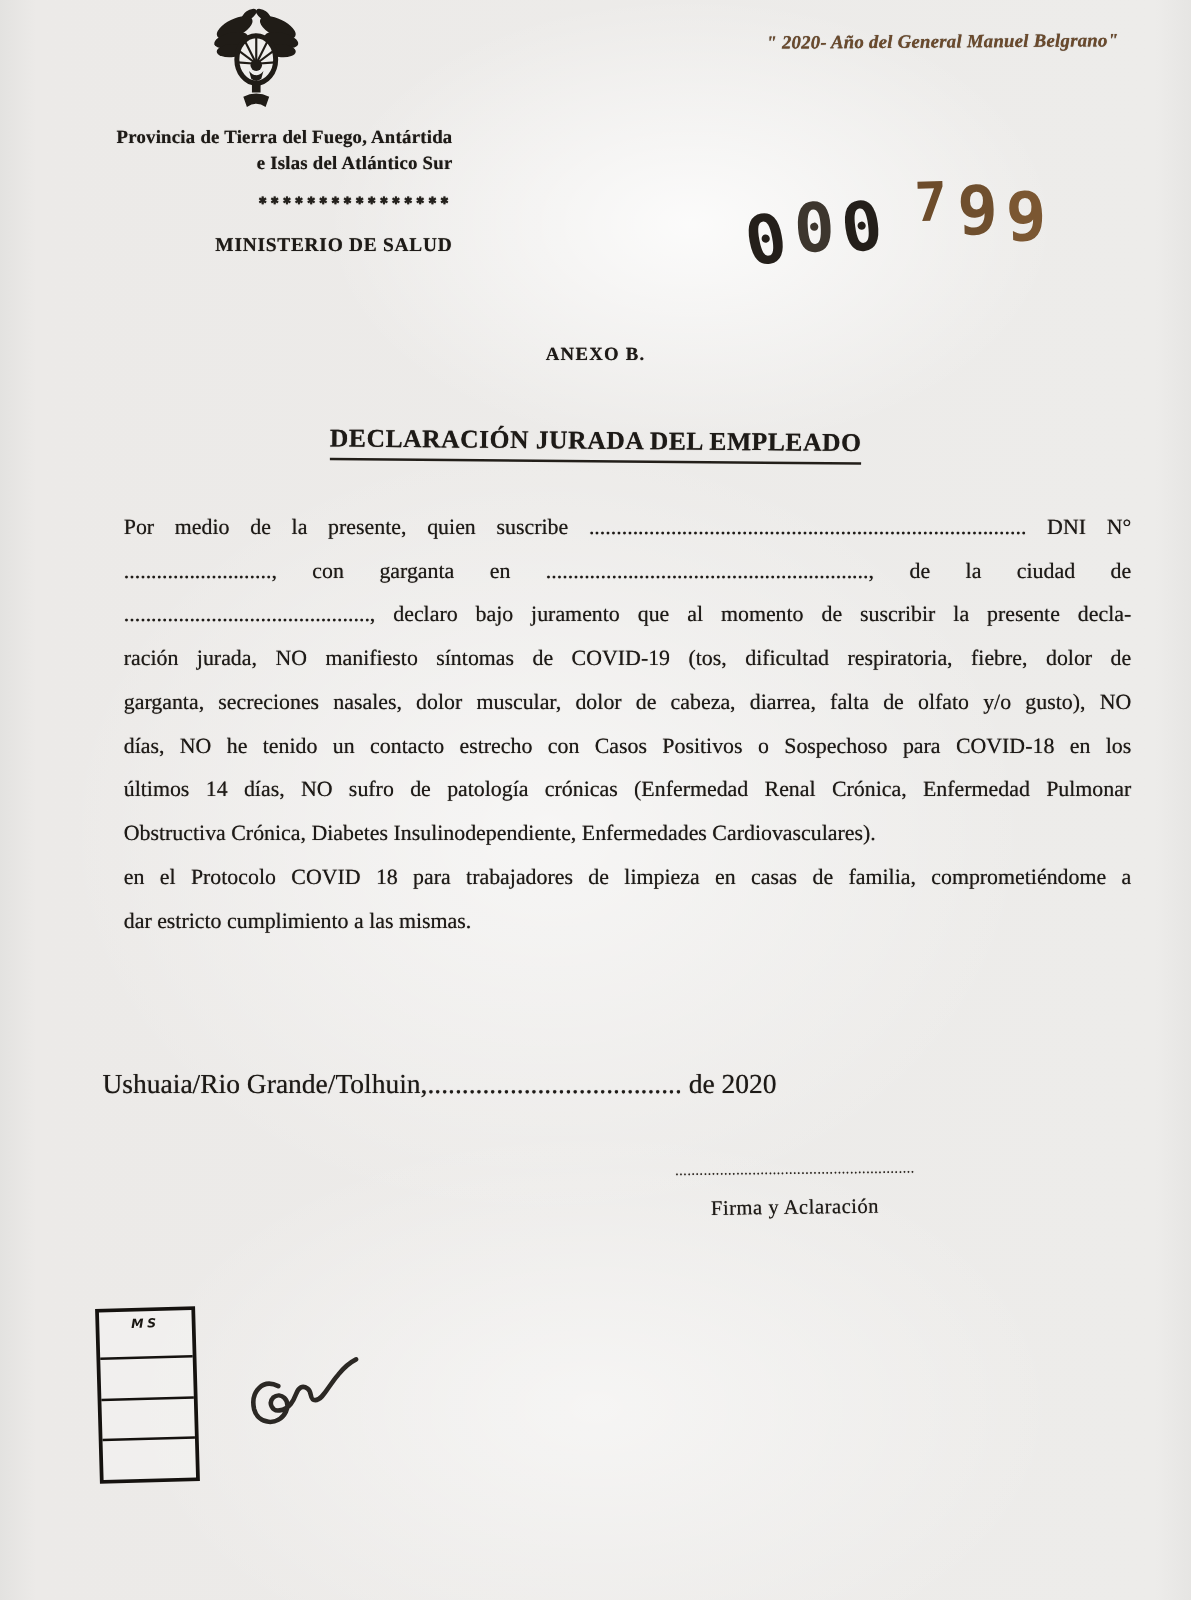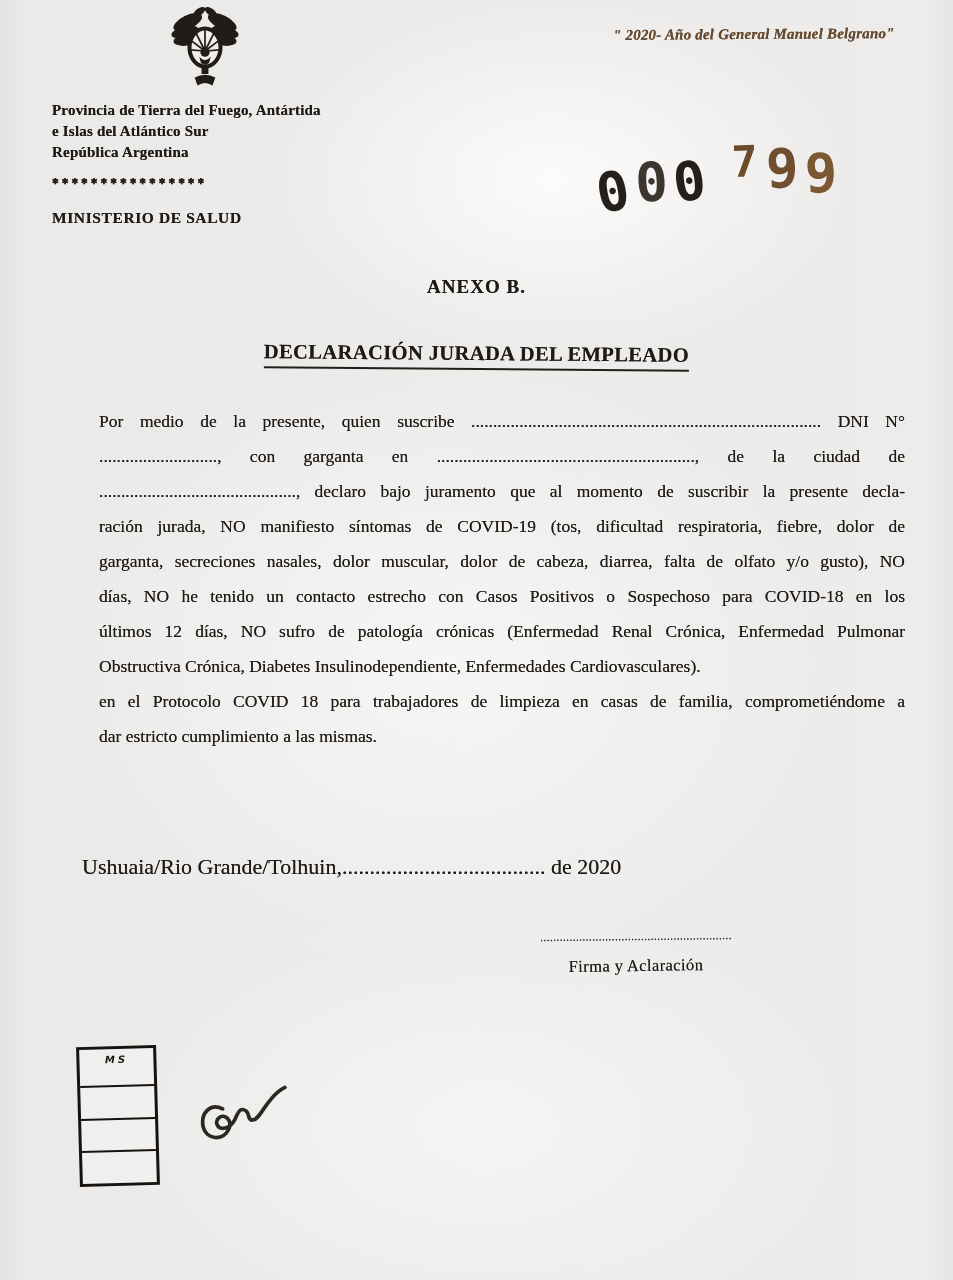--- a/index.html
+++ b/index.html
@@ -10,40 +10,40 @@
       radial-gradient(ellipse 420px 260px at 58% 14%, rgba(255,255,255,.8), rgba(255,255,255,0) 70%),
       radial-gradient(ellipse 520px 420px at 46% 52%, rgba(255,255,255,.55), rgba(255,255,255,0) 75%),
       radial-gradient(ellipse 500px 300px at 50% 88%, rgba(255,255,255,.5), rgba(255,255,255,0) 75%),
       linear-gradient(90deg,#e3e2e0 0,#eceae8 3%,#edecea 97%,#e6e5e3 100%),
       #ebeae8;
   }
   .abs{position:absolute;}
   .scan{text-shadow:0 0 .6px rgba(35,28,20,.75);}
   
   .crest{left:150px;top:5px;width:110px;height:92px;}
-  .org{left:52px;top:100px;width:310px;text-align:left;font-weight:700;
+  .org{left:52px;top:100px;width:310px;text-align:right;font-weight:700;
        font-size:15px;line-height:21px;letter-spacing:.2px;}
   .stars{margin-top:8px;font-size:8px;letter-spacing:3px;color:#23201c;}
   .ministry{margin-top:15px;font-size:15.5px;letter-spacing:.6px;font-weight:700;}
   
   .motto{right:58px;top:26px;font-size:15px;font-style:italic;font-weight:600;
          color:#6b4a2c;letter-spacing:.2px;transform:rotate(-.4deg);}
   
   .stamp{left:596px;top:146px;display:flex;align-items:flex-start;
          font-family:"DejaVu Sans Mono", monospace;font-weight:700;font-size:54px;
          letter-spacing:6px;transform:rotate(-1.6deg);}
   .stamp span{display:inline-block;line-height:1;}
   .d0{transform:translateY(16px) rotate(-9deg);color:#241f1a;}
   .d1{transform:translateY(8px) rotate(-2deg);color:#3d362e;}
   .d2{transform:translateY(8px) rotate(-6deg);color:#241f1a;}
   .d3{transform:translateY(-10px) scale(.8);color:#6d4c2b;margin-left:16px;}
   .d4{transform:translateY(-2px);color:#6f4f2e;}
   .d5{transform:translateY(4px);color:#7b5732;}
   
-  .annex{left:0;top:276px;width:953px;text-align:center;font-size:19px;
+  .annex{left:0;top:276px;width:953px;text-align:center;font-size:15px;
          font-weight:600;letter-spacing:1px;}
   .titlewrap{left:0;top:342px;width:953px;text-align:center;transform:rotate(.5deg);}
   .title{display:inline-block;font-size:20.5px;font-weight:700;letter-spacing:.4px;
          border-bottom:2px solid #221e19;padding-bottom:3px;}
   
   .para{left:99px;top:404px;width:806px;font-size:17.5px;line-height:35px;}
   .pline{text-align:justify;text-align-last:justify;white-space:normal;}
   .pline.end{text-align-last:left;}
   .dateline{left:82px;top:854px;font-size:22px;}
   
@@ -86,21 +86,20 @@
   </g>
   <circle cx="60" cy="82" r="8" fill="#201c17"></circle>
   <path d="M50 90 Q60 102 70 90 L67 101 Q60 107 53 101 Z" fill="#201c17"></path>
   <rect x="54" y="106" width="12" height="14" fill="#201c17"></rect>
   <path d="M42 126 Q60 117 78 126 L73 140 Q60 131 47 140 Z" fill="#201c17"></path>
 </svg>
 
 <div class="abs org scan">
   <div>Provincia de Tierra del Fuego, Antártida</div>
   <div>e Islas del Atlántico Sur</div>
-  <div>República Argentina</div>
   <div class="stars">✱✱✱✱✱✱✱✱✱✱✱✱✱✱✱✱</div>
   <div class="ministry">MINISTERIO DE SALUD</div>
 </div>
 
 <div class="abs motto scan">" 2020- Año del General Manuel Belgrano"</div>
 
 <div class="abs stamp">
   <span class="d0">0</span>
   <span class="d1">0</span>
   <span class="d2">0</span>
@@ -114,21 +113,21 @@
   <span class="title scan">DECLARACIÓN JURADA DEL EMPLEADO</span>
 </div>
 
 <div class="abs para scan">
   <div class="pline">Por medio de la presente, quien suscribe ................................................................................ DNI N°</div>
   <div class="pline">..........................., con garganta en ..........................................................., de la ciudad de</div>
   <div class="pline">............................................., declaro bajo juramento que al momento de suscribir la presente decla-</div>
   <div class="pline">ración jurada, NO manifiesto síntomas de COVID-19 (tos, dificultad respiratoria, fiebre, dolor de</div>
   <div class="pline">garganta, secreciones nasales, dolor muscular, dolor de cabeza, diarrea, falta de olfato y/o gusto), NO</div>
   <div class="pline">días, NO he tenido un contacto estrecho con Casos Positivos o Sospechoso para COVID-18 en los</div>
-  <div class="pline">últimos 12 días, NO sufro de patología crónicas (Enfermedad Renal Crónica, Enfermedad Pulmonar</div>
+  <div class="pline">últimos 14 días, NO sufro de patología crónicas (Enfermedad Renal Crónica, Enfermedad Pulmonar</div>
   <div class="pline end">Obstructiva Crónica, Diabetes Insulinodependiente, Enfermedades Cardiovasculares).</div>
   <div class="pline">en el Protocolo COVID 18 para trabajadores de limpieza en casas de familia, comprometiéndome a</div>
   <div class="pline end">dar estricto cumplimiento a las mismas.</div>
 </div>
 
 <div class="abs dateline scan">Ushuaia/Rio Grande/Tolhuin,..................................... de 2020</div>
 
 <div class="abs sigdots scan">...........................................................</div>
 <div class="abs siglabel scan">Firma y Aclaración</div>
 

